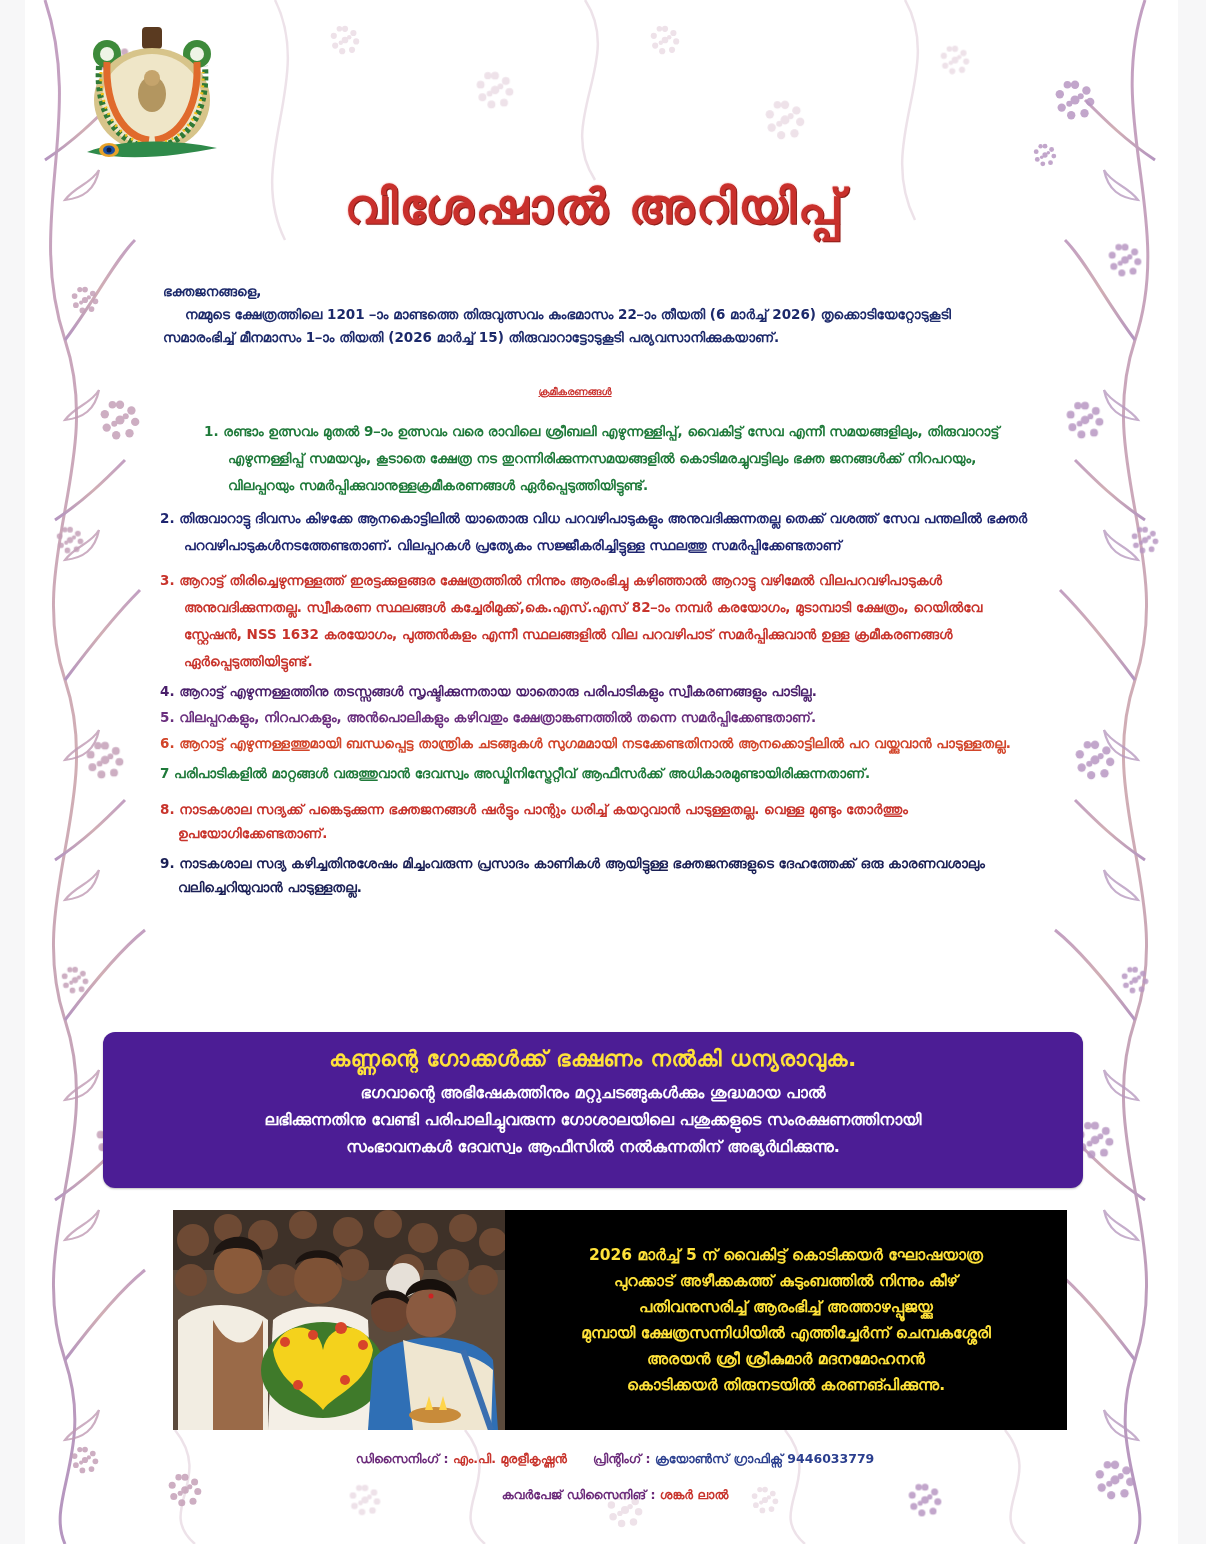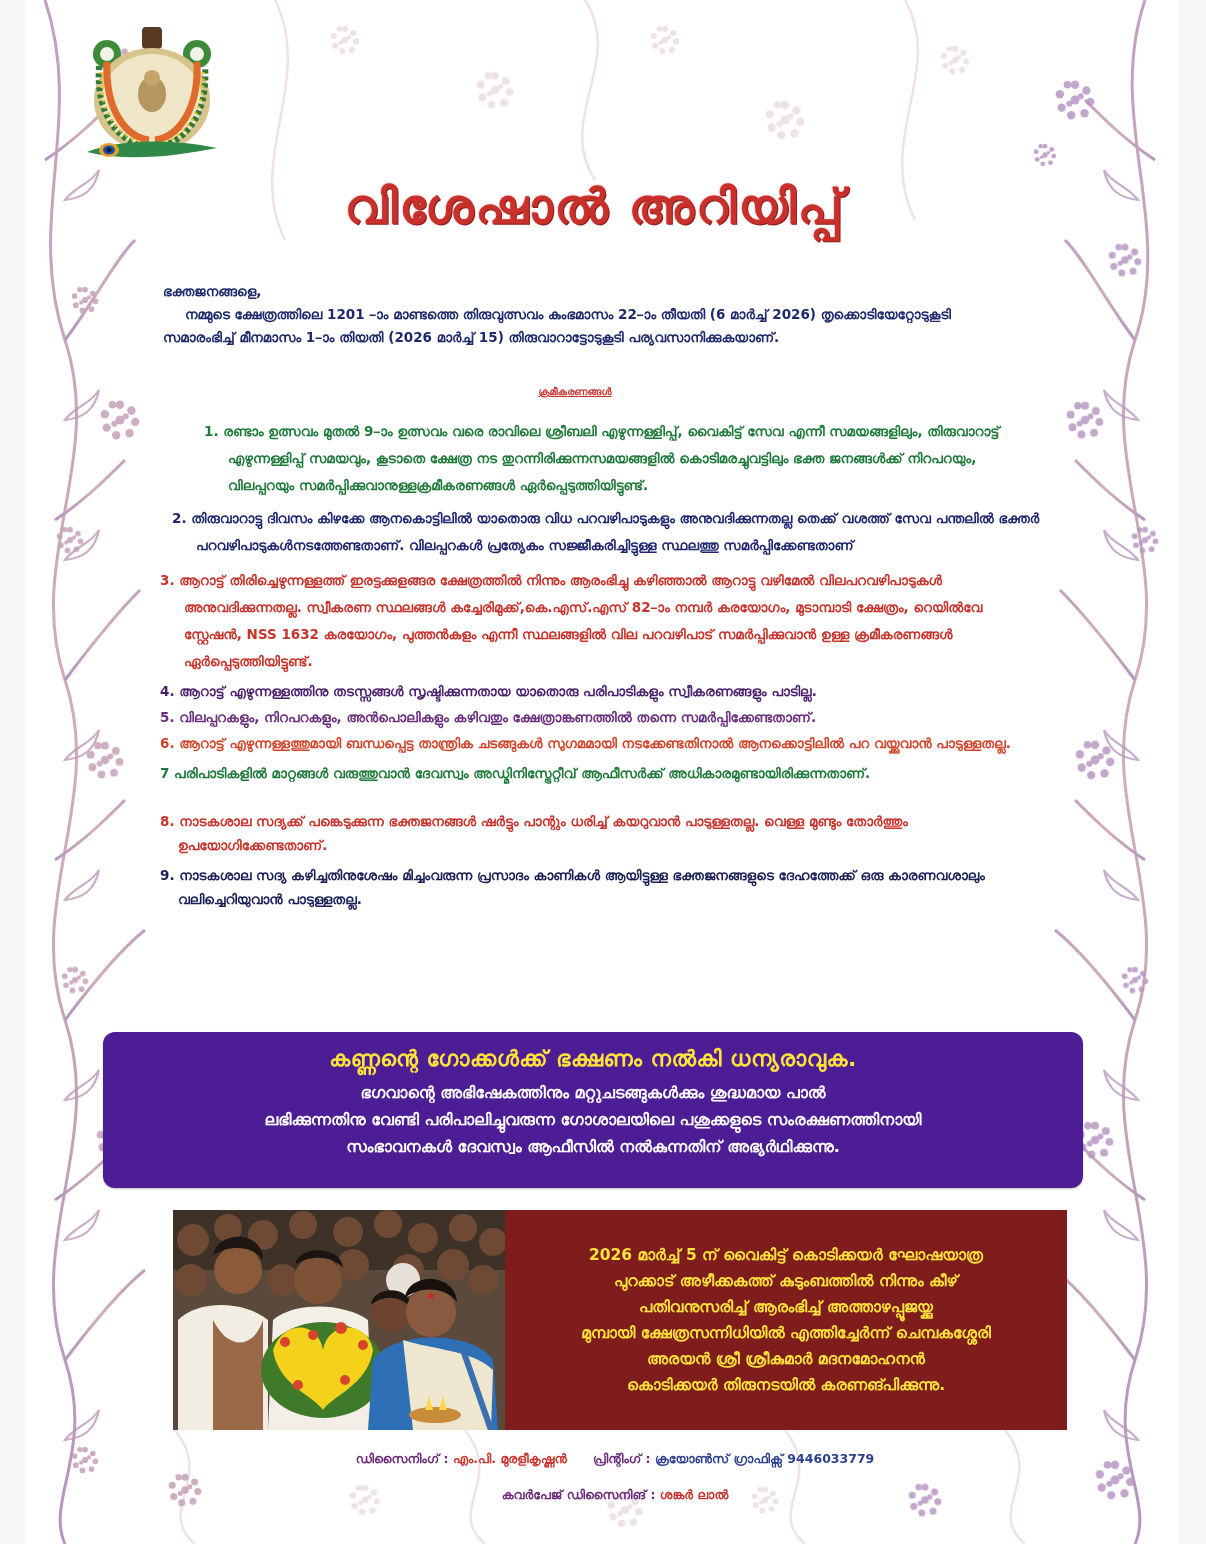--- a/index.html
+++ b/index.html
@@ -29,21 +29,21 @@
   .rule.tight { line-height:24px; margin-bottom:4px; }
 
   .purple-box { position:absolute; left:78px; top:1032px; width:980px; height:156px; background:#4c1d95; border-radius:12px;
                 text-align:center; box-shadow:0 1px 2px rgba(0,0,0,.25); }
   .purple-box .headline { color:#ffe23a; font-size:22px; font-weight:bold; margin-top:14px; letter-spacing:.5px; }
   .purple-box .line { color:#fff; font-size:16px; font-weight:bold; line-height:27px; }
   .purple-box .lines { margin-top:8px; }
 
   .photo-row { position:absolute; left:148px; top:1210px; width:894px; height:220px; }
   .photo { position:absolute; left:0; top:0; width:332px; height:220px; overflow:hidden; background:#7a6a5a; }
-  .announce { position:absolute; left:332px; top:0; width:562px; height:220px; background:#7f1d1d; color:#ffe23a;
+  .announce { position:absolute; left:332px; top:0; width:562px; height:220px; background:#000000; color:#ffe23a;
               font-size:15.5px; font-weight:bold; text-align:center; line-height:26px; display:flex; flex-direction:column; justify-content:center; }
 
   .credits { position:absolute; left:240px; top:1448px; width:700px; font-size:12.5px; font-weight:bold; text-align:center; }
   .credits .row1 { line-height:22px; }
   .credits .row2 { margin-top:14px; line-height:22px; }
   .c-label { color:#6b2a7a; }
   .c-design { color:#c8342c; }
   .c-print-label { color:#6b2a7a; }
   .c-print { color:#2b3f8f; }
   .c-cover { color:#c8342c; }
@@ -197,41 +197,41 @@
       <span class="para">നമ്മുടെ ക്ഷേത്രത്തിലെ 1201 –ാം മാണ്ടത്തെ തിരുവുത്സവം കുംഭമാസം 22–ാം തീയതി (6 മാർച്ച് 2026) തൃക്കൊടിയേറ്റോടുകൂടി സമാരംഭിച്ച് മീനമാസം 1–ാം തിയതി (2026 മാർച്ച് 15) തിരുവാറാട്ടോടുകൂടി പര്യവസാനിക്കുകയാണ്.</span>
     </div>
 
     <div class="section-head">ക്രമീകരണങ്ങൾ</div>
 
     <div class="rules">
       <div class="rule green" style="padding-left:24px;text-indent:-24px;margin-bottom:6px;margin-left:44px;">
         <span>1.</span>
         <span>രണ്ടാം ഉത്സവം മുതൽ 9–ാം ഉത്സവം വരെ രാവിലെ ശ്രീബലി എഴുന്നള്ളിപ്പ്, വൈകിട്ട് സേവ എന്നീ സമയങ്ങളിലും, തിരുവാറാട്ട് എഴുന്നള്ളിപ്പ് സമയവും, കൂടാതെ ക്ഷേത്ര നട തുറന്നിരിക്കുന്നസമയങ്ങളിൽ കൊടിമരച്ചുവട്ടിലും ഭക്ത ജനങ്ങൾക്ക് നിറപറയും, വിലപ്പറയും സമർപ്പിക്കുവാനുള്ളക്രമീകരണങ്ങൾ ഏർപ്പെടുത്തിയിട്ടുണ്ട്.</span>
       </div>
-      <div class="rule navy" style="padding-left:24px;text-indent:-24px;margin-bottom:8px;margin-left:12px;">
+      <div class="rule navy" style="padding-left:24px;text-indent:-24px;margin-bottom:8px;">
         <span>2.</span>
         <span>തിരുവാറാട്ടു ദിവസം കിഴക്കേ ആനകൊട്ടിലിൽ യാതൊരു വിധ പറവഴിപാടുകളും അനുവദിക്കുന്നതല്ല തെക്ക് വശത്ത് സേവ പന്തലിൽ ഭക്തർ പറവഴിപാടുകൾനടത്തേണ്ടതാണ്. വിലപ്പറകൾ പ്രത്യേകം സജ്ജീകരിച്ചിട്ടുള്ള സ്ഥലത്തു സമർപ്പിക്കേണ്ടതാണ്</span>
       </div>
       <div class="rule red" style="padding-left:24px;text-indent:-24px;margin-bottom:4px;">
         <span>3.</span>
         <span>ആറാട്ട് തിരിച്ചെഴുന്നള്ളത്ത് ഇരട്ടക്കുളങ്ങര ക്ഷേത്രത്തിൽ നിന്നും ആരംഭിച്ചു കഴിഞ്ഞാൽ ആറാട്ടു വഴിമേൽ വിലപറവഴിപാടുകൾ അനുവദിക്കുന്നതല്ല. സ്വീകരണ സ്ഥലങ്ങൾ കച്ചേരിമുക്ക്,കെ.എസ്.എസ് 82–ാം നമ്പർ കരയോഗം, മുടാമ്പാടി ക്ഷേത്രം, റെയിൽവേ സ്റ്റേഷൻ, NSS 1632 കരയോഗം, പുത്തൻകുളം എന്നീ സ്ഥലങ്ങളിൽ വില പറവഴിപാട് സമർപ്പിക്കുവാൻ ഉള്ള ക്രമീകരണങ്ങൾ ഏർപ്പെടുത്തിയിട്ടുണ്ട്.</span>
       </div>
       <div class="rule purple tight" style="margin-bottom:2px;">
         <span>4.</span>
         <span>ആറാട്ട് എഴുന്നള്ളത്തിനു തടസ്സങ്ങൾ സൃഷ്ടിക്കുന്നതായ യാതൊരു പരിപാടികളും സ്വീകരണങ്ങളും പാടില്ല.</span>
       </div>
       <div class="rule purple tight" style="color:#6a2f7e;margin-bottom:2px;">
         <span>5.</span>
         <span>വിലപ്പറകളും, നിറപറകളും, അൻപൊലികളും കഴിവതും ക്ഷേത്രാങ്കണത്തിൽ തന്നെ സമർപ്പിക്കേണ്ടതാണ്.</span>
       </div>
       <div class="rule red tight" style="color:#d2452a;padding-left:18px;text-indent:-18px;margin-bottom:6px;">
         <span>6.</span>
         <span>ആറാട്ട് എഴുന്നള്ളത്തുമായി ബന്ധപ്പെട്ട താന്ത്രിക ചടങ്ങുകൾ സുഗമമായി നടക്കേണ്ടതിനാൽ ആനക്കൊട്ടിലിൽ പറ വയ്ക്കുവാൻ പാടുള്ളതല്ല.</span>
       </div>
-      <div class="rule green tight" style="margin-bottom:24px;">
+      <div class="rule green tight" style="margin-bottom:12px;">
         <span>7</span>
         <span>പരിപാടികളിൽ മാറ്റങ്ങൾ വരുത്തുവാൻ ദേവസ്വം അഡ്മിനിസ്ട്രേറ്റീവ് ആഫീസർക്ക് അധികാരമുണ്ടായിരിക്കുന്നതാണ്.</span>
       </div>
       <div class="rule red tight" style="padding-left:18px;text-indent:-18px;margin-bottom:6px;">
         <span>8.</span>
         <span>നാടകശാല സദ്യക്ക് പങ്കെടുക്കുന്ന ഭക്തജനങ്ങൾ ഷർട്ടും പാന്റും ധരിച്ച് കയറുവാൻ പാടുള്ളതല്ല. വെള്ള മുണ്ടും തോർത്തും ഉപയോഗിക്കേണ്ടതാണ്.</span>
       </div>
       <div class="rule dk tight" style="padding-left:18px;text-indent:-18px;">
         <span>9.</span>
         <span>നാടകശാല സദ്യ കഴിച്ചതിനുശേഷം മിച്ചംവരുന്ന പ്രസാദം കാണികൾ ആയിട്ടുള്ള ഭക്തജനങ്ങളുടെ ദേഹത്തേക്ക് ഒരു കാരണവശാലും വലിച്ചെറിയുവാൻ പാടുള്ളതല്ല.</span>

